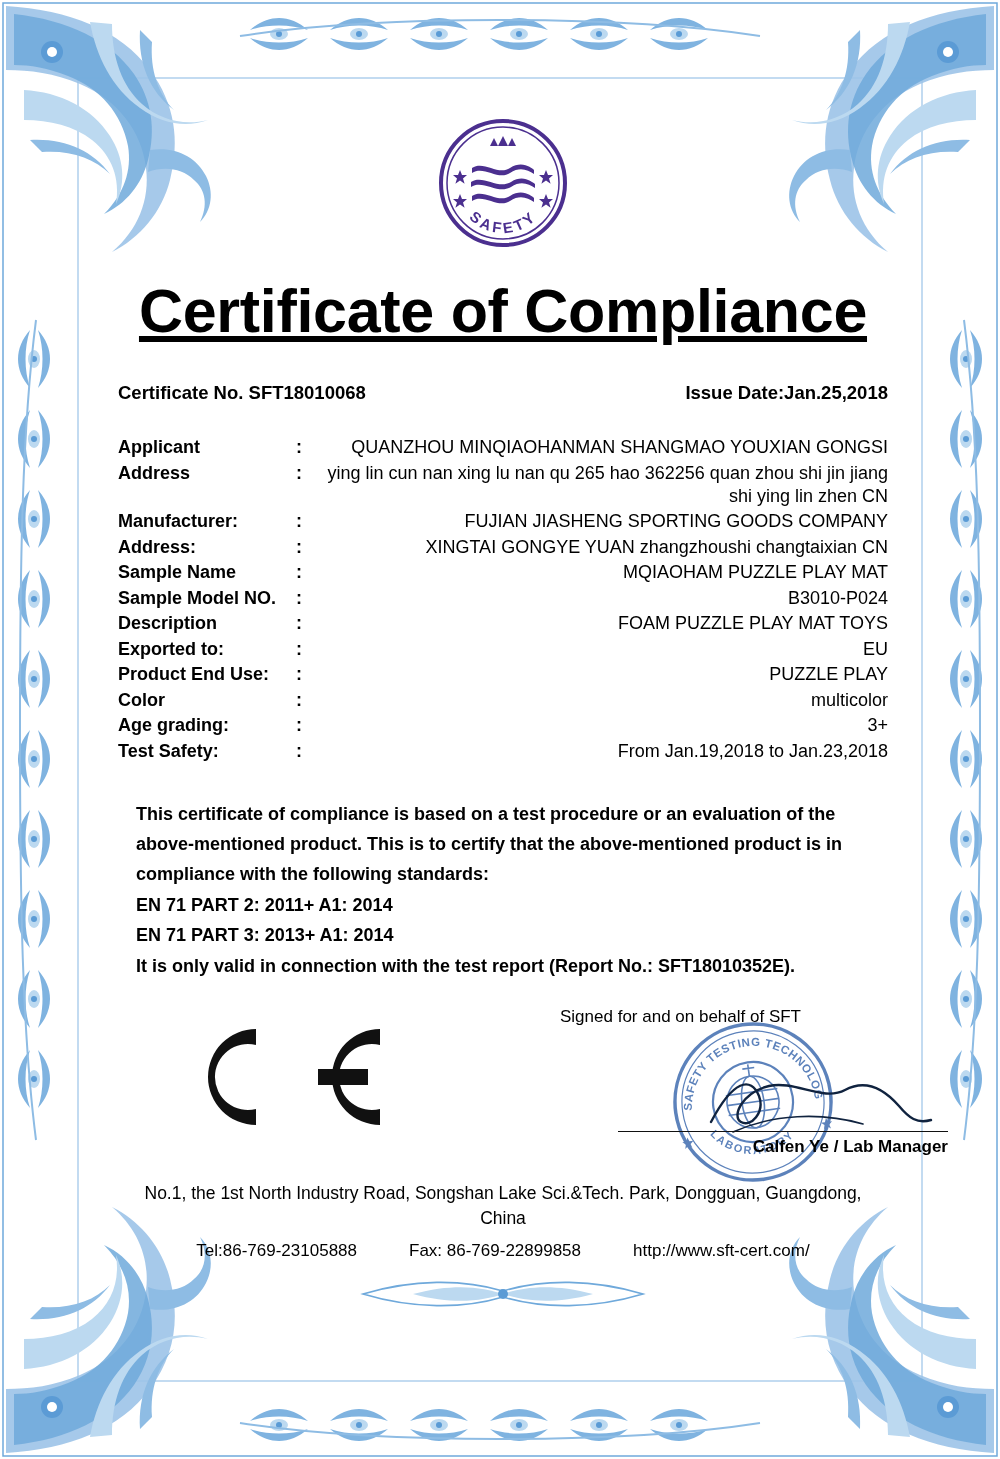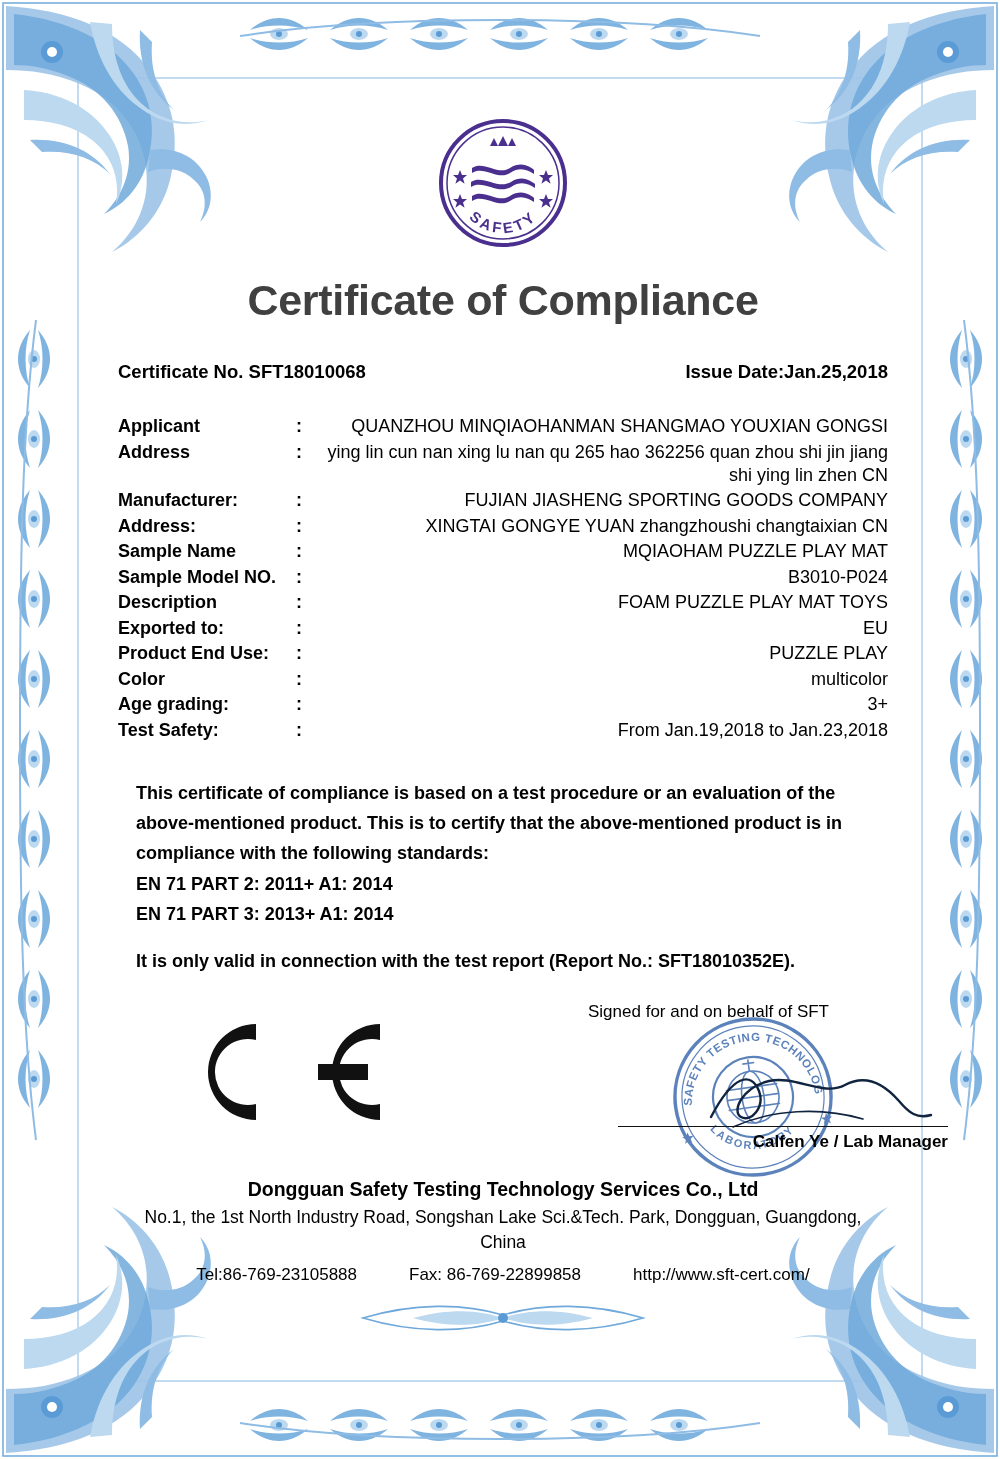--- a/index.html
+++ b/index.html
@@ -42,25 +42,26 @@
   .logo-wrap {
     display: flex;
     justify-content: center;
     margin-top: 8px;
   }
   .logo-svg { display: block; }
 
   
   .cert-title {
     text-align: center;
-    font-size: 43px;
+    font-size: 61px;
     font-weight: bold;
     letter-spacing: -0.3px;
     margin-top: 18px;
-    color: #404040;
+    color: #000000;
+    text-decoration: underline;
   }
 
   
   .cert-meta {
     display: flex;
     justify-content: space-between;
     gap: 26px;
     margin-top: 36px;
     font-size: 18.5px;
     font-weight: bold;
@@ -102,41 +103,41 @@
     font-weight: bold;
     line-height: 1.68;
   }
   .std-line {
     margin-left: 18px;
     font-size: 18px;
     font-weight: bold;
     line-height: 1.68;
   }
   .valid-line {
-    margin-top: 17px;
+    margin-top: 1px;
     margin-left: 18px;
     font-size: 18px;
     font-weight: bold;
     line-height: 1.68;
   }
 
   
   .sign-area {
     position: relative;
     margin-top: 26px;
     height: 170px;
   }
   .ce-mark {
     position: absolute;
     left: 42px;
     top: 10px;
   }
   .signed-for {
     position: absolute;
-    left: 470px;
+    left: 442px;
     top: 0px;
     font-size: 17px;
   }
   .sig-line {
     position: absolute;
     left: 500px;
     top: 124px;
     width: 330px;
     height: 0;
     border-top: 1.6px solid #111;
@@ -461,21 +462,20 @@
                    C164,16 182,28 196,44 C206,56 214,62 228,58" fill="none" stroke="#10233f" stroke-width="2.4" stroke-linecap="round"></path>
           <path d="M30,70 C70,52 118,50 160,62" fill="none" stroke="#10233f" stroke-width="1.6" stroke-linecap="round"></path>
         </svg>
       </div>
 
       <div class="sig-line"></div>
       <div class="sig-name">Calfen Ye / Lab Manager</div>
     </div>
 
     <div class="footer">
-      <div class="f-company">Dongguan Safety Testing Technology Services Co., Ltd</div>
       <div class="f-addr1">No.1, the 1st North Industry Road, Songshan Lake Sci.&amp;Tech. Park, Dongguan, Guangdong,</div>
       <div class="f-addr2">China</div>
       <div class="f-contact">
         <span>Tel:86-769-23105888</span>
         <span>Fax: 86-769-22899858</span>
         <span>http://www.sft-cert.com/</span>
       </div>
       <div class="bottom-orn">
         <svg width="300" height="34" viewBox="0 0 300 34" xmlns="http://www.w3.org/2000/svg">
           <path d="M10,17 C60,2 110,2 150,14 C190,2 240,2 290,17 C240,32 190,32 150,20 C110,32 60,32 10,17 Z" fill="none" stroke="#6fa9db" stroke-width="1.6"></path>

